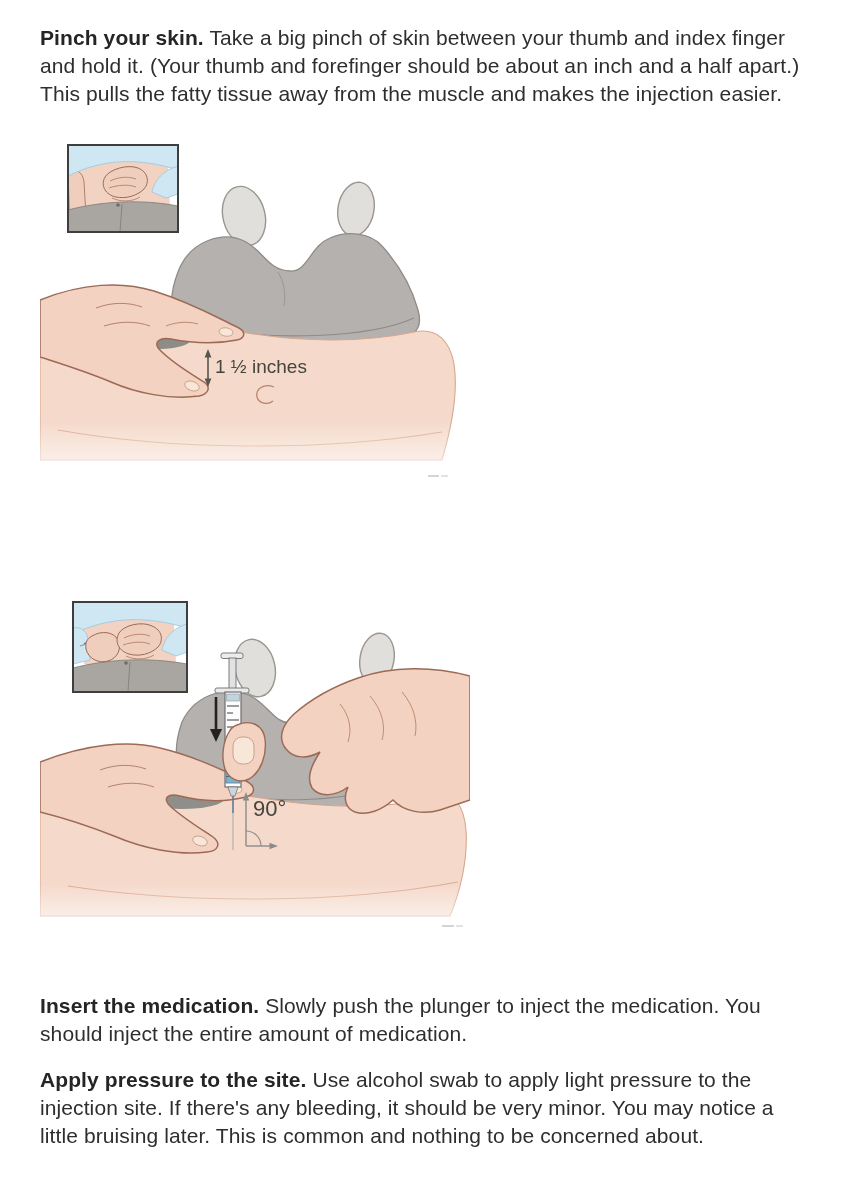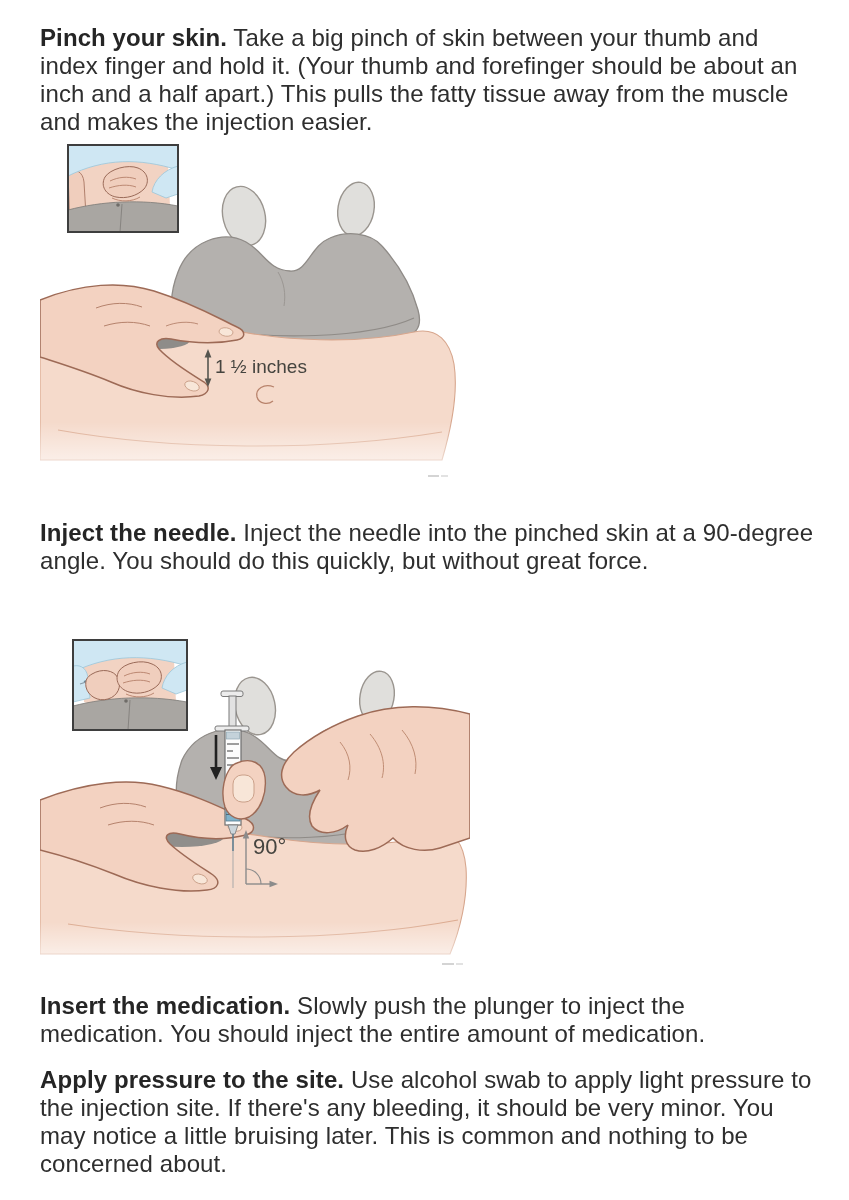--- a/index.html
+++ b/index.html
@@ -9,21 +9,21 @@
     height: 1200px;
     background: #ffffff;
     font-family: "Liberation Sans", sans-serif;
     overflow: hidden;
   }
   .step {
     position: absolute;
     left: 40px;
     width: 775px;
     margin: 0;
-    font-size: 24px;
+    font-size: 21px;
     line-height: 28px;
     color: #2e2e2e;
     letter-spacing: 0.1px;
   }
   .step b { font-weight: bold; color: #252525; }
   .fig { position: absolute; margin: 0; text-align: right; }
   .fig svg { display: block; }
   .fig-label {
     font-family: "Liberation Sans", sans-serif;
     fill: #45443f;
@@ -104,23 +104,22 @@
         <rect x="28" y="15" width="110" height="87" fill="none" stroke="#3e3e3e" stroke-width="2"></rect>
       </g>
 
       <g opacity="0.6">
         <rect x="388" y="345" width="11" height="2" fill="#b9b9b9"></rect>
         <rect x="401" y="345" width="7" height="2" fill="#cfcfcf"></rect>
       </g>
     </svg>
   </figure>
 
-  <p class="step" style="top:519px"><b>Inject the needle.</b> <span>Inject the needle into the pinched skin at a 90-degree angle. You should do this quickly, but without great force.</span></p>
-
-  <figure class="fig" style="left:40px; top:622px">
+
+  <figure class="fig" style="left:40px; top:584px">
     <svg width="430" height="360" viewBox="0 0 430 360" xmlns="http://www.w3.org/2000/svg">
       <defs>
         <clipPath id="clipInset2">
             <rect x="33" y="18" width="114" height="90"></rect>
           </clipPath>
         <linearGradient id="fade2" x1="0" y1="0" x2="0" y2="1">
           <stop offset="0" stop-color="#ffffff" stop-opacity="0"></stop>
           <stop offset="1" stop-color="#ffffff" stop-opacity="1"></stop>
         </linearGradient>
       </defs>

